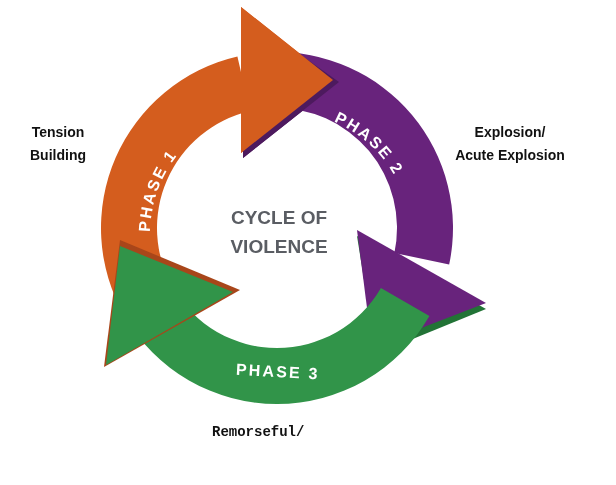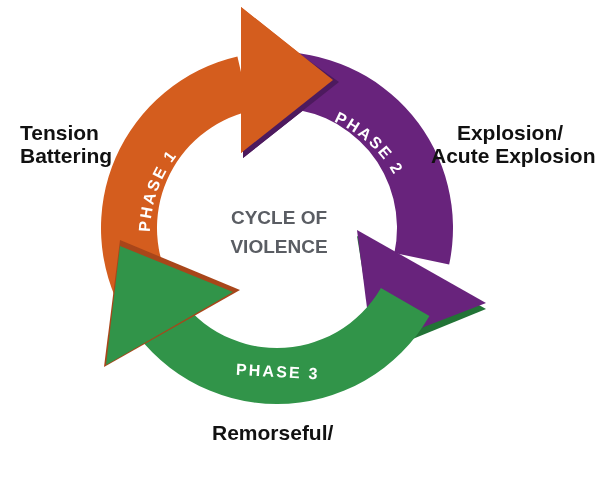--- a/index.html
+++ b/index.html
@@ -1,18 +1,18 @@
 <!DOCTYPE html>
 <html><head>
 <meta charset="utf-8">
 <style>
   html, body { margin: 0; padding: 0; background: #ffffff; }
   body { width: 616px; height: 485px; position: relative; overflow: hidden; font-family: "Liberation Sans", "DejaVu Sans", sans-serif; }
   #diagram { position: absolute; left: 0; top: 0; width: 616px; height: 485px; }
-  .side-label { position: absolute; font-weight: bold; font-size: 21px; line-height: 23px; color: #111111; text-align: center; white-space: nowrap; }
+  .side-label { position: absolute; font-weight: bold; font-size: 14px; line-height: 23px; color: #111111; text-align: center; white-space: nowrap; }
   #label-phase1 { left: 20px; top: 121px; width: 76px; }
   #label-phase2 { left: 431px; top: 121px; width: 158px; }
   #label-phase3 { left: 212px; top: 421px; width: 130px; }
   .phase-text { font-weight: bold; font-size: 16px; letter-spacing: 2.2px; fill: #ffffff; font-family: "Liberation Sans", "DejaVu Sans", sans-serif; }
   .center-text { font-weight: bold; font-size: 19px; fill: #5a5d63; font-family: "Liberation Sans", "DejaVu Sans", sans-serif; }
 </style>
 </head>
 <body>
 
 <svg id="diagram" viewBox="0 0 616 485" xmlns="http://www.w3.org/2000/svg">
@@ -52,21 +52,21 @@
   <text class="phase-text" transform="rotate(3 277 370)">
     <tspan x="236" y="377">PHASE 3</tspan>
   </text>
 
   <text class="center-text" x="279" y="224" text-anchor="middle">CYCLE OF</text>
   <text class="center-text" x="279" y="253" text-anchor="middle">VIOLENCE</text>
 </svg>
 
 <div id="label-phase1" class="side-label">
   <div>Tension</div>
-  <div>Battering</div>
+  <div>Building</div>
 </div>
 <div id="label-phase2" class="side-label">
   <div>Explosion/</div>
   <div>Acute Explosion</div>
 </div>
-<div id="label-phase3" class="side-label" style="text-align:left;">
+<div id="label-phase3" class="side-label" style="text-align:left;font-family:Liberation Mono, monospace;">
   <div>Remorseful/</div>
 </div>
 
 </body></html>

